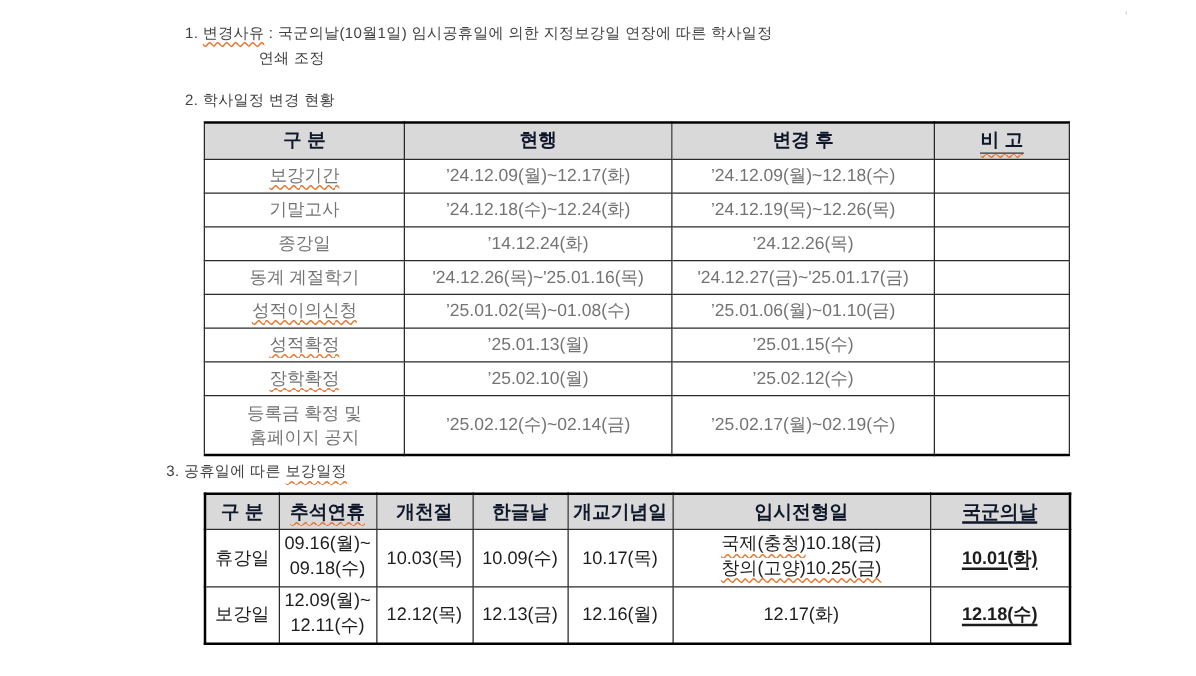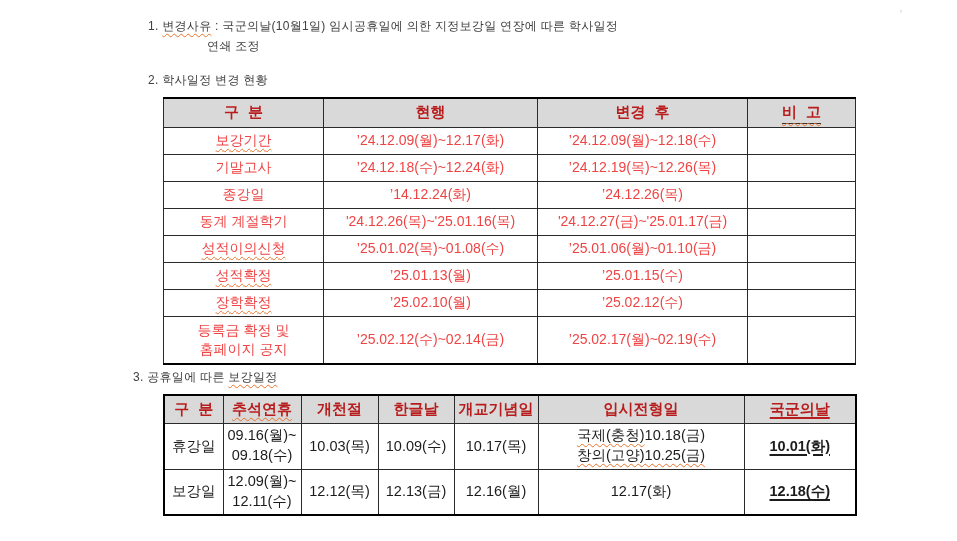--- a/index.html
+++ b/index.html
@@ -36,26 +36,26 @@
     margin-top:24px;
   }
   table{border-collapse:collapse;table-layout:fixed;}
   .tbl{background:#fff;}
   .tbl th,.tbl td{
     border:1px solid #2a2a2a;
     text-align:center;vertical-align:middle;
     padding:0 2px;overflow:hidden;white-space:nowrap;
   }
   .tbl th{
-    background:#d9d9d9;font-weight:bold;font-size:15px;color:#b91c1c;font-family:Liberation Mono, monospace;
+    background:#d9d9d9;font-weight:bold;font-size:15px;color:#0f172a;
   }
   #table1{border-top:2.5px solid #000;border-bottom:2.5px solid #000;
           border-left:1.5px solid #000;border-right:1.5px solid #000;}
   #table2{border:2px solid #000;}
-  #table1 td{font-size:14px;color:#ef4444;}
+  #table1 td{font-size:14px;color:#737373;}
   #table2 td{font-size:14.5px;color:#1c1c1c;}
   .two-line{line-height:1.35;}
   .stray{color:#c9c9c9;font-size:11px;}
 </style>
 </head>
 <body>
 
 <div class="abs stray" style="left:900px;top:8px;">'</div>
 
 <div class="abs heading" style="left:148px;top:18px;">

